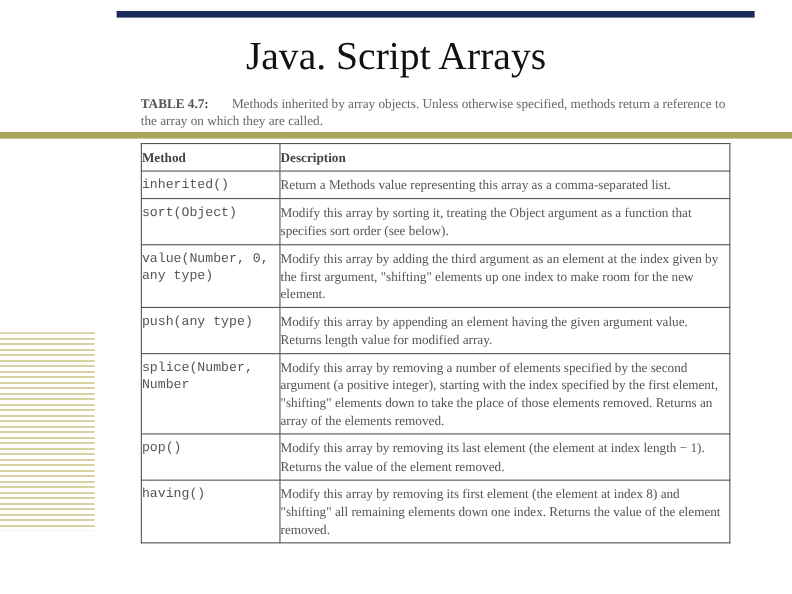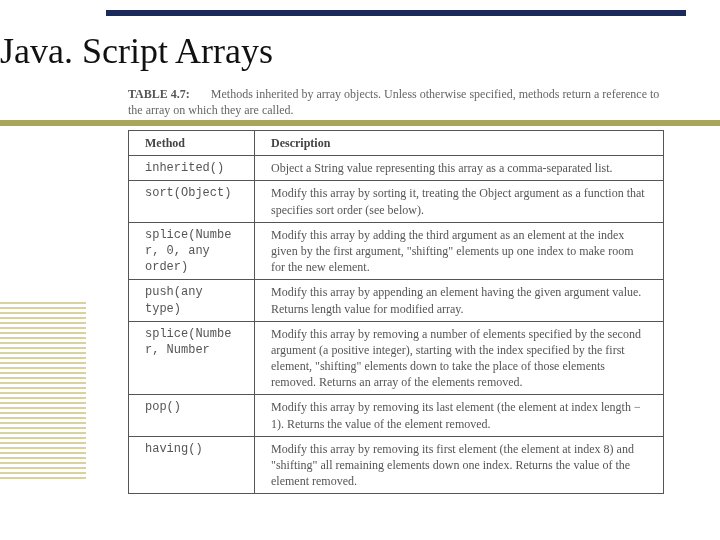--- a/index.html
+++ b/index.html
@@ -1,32 +1,32 @@
 <!DOCTYPE html>
 <html><head>
 <meta charset="utf-8">
 <style>
   html,body{margin:0;padding:0;width:720px;height:540px;background:#fff;font-family:Georgia,"Times New Roman",serif;overflow:hidden}
   .slide{position:relative;width:720px;height:540px;background:#fff}
   
   .top-rule{position:absolute;left:106px;right:34px;top:10px;height:6px;background:#1a2a5a}
   
-  .title{position:absolute;left:0;right:0;top:30px;text-align:left;font-size:36px;color:#111}
+  .title{position:absolute;left:0;right:0;top:30px;text-align:center;font-size:36px;color:#111}
   
   .accent{position:absolute;left:0;right:0;top:120px;height:6px;background:#a9a55a}
   
   .stripes{position:absolute;left:0;top:302px;width:86px;height:180px;background:repeating-linear-gradient(180deg,#d7d2a0 0 2px,#ffffff 2px 5px)}
   
   .caption{position:absolute;left:128px;right:56px;top:86px;font-size:12px;color:#666;line-height:1.35}
   .caption .lbl{font-size:12px;color:#555;font-weight:bold;margin-right:18px;font-family:Georgia,serif}
   
   .tbl-wrap{position:absolute;left:128px;right:56px;top:130px}
   table.methods{border-collapse:collapse;width:100%;table-layout:fixed}
   table.methods col.m{width:126px}
-  table.methods th,table.methods td{border:1px solid #555;padding:4px 16px;vertical-align:top;font-size:12px;color:#555;line-height:1.35}
+  table.methods th,table.methods td{border:1px solid #555;padding:4px 0;vertical-align:top;font-size:12px;color:#555;line-height:1.35}
   table.methods th{font-weight:bold;color:#444;text-align:left}
   .mono{font-family:"Courier New",monospace;font-size:12px;color:#555;white-space:normal;word-break:break-word}
 </style>
 </head>
 <body>
 
 <div class="slide">
   <div class="top-rule"></div>
   <div class="title">Java. Script Arrays</div>
   <div class="accent"></div>
@@ -45,28 +45,28 @@
         </colgroup>
       <thead>
         <tr>
           <th>Method</th>
           <th>Description</th>
         </tr>
       </thead>
       <tbody>
         <tr>
           <td class="mono">inherited()</td>
-          <td class="desc">Object a String value representing this array as a comma-separated list.</td>
+          <td class="desc">Return a Methods value representing this array as a comma-separated list.</td>
         </tr>
         <tr>
           <td class="mono">sort(Object)</td>
           <td class="desc">Modify this array by sorting it, treating the Object argument as a function that specifies sort order (see below).</td>
         </tr>
         <tr>
-          <td class="mono">splice(Number, 0, any order)</td>
+          <td class="mono">value(Number, 0, any type)</td>
           <td class="desc">Modify this array by adding the third argument as an element at the index given by the first argument, "shifting" elements up one index to make room for the new element.</td>
         </tr>
         <tr>
           <td class="mono">push(any type)</td>
           <td class="desc">Modify this array by appending an element having the given argument value. Returns length value for modified array.</td>
         </tr>
         <tr>
           <td class="mono">splice(Number, Number</td>
           <td class="desc">Modify this array by removing a number of elements specified by the second argument (a positive integer), starting with the index specified by the first element, "shifting" elements down to take the place of those elements removed. Returns an array of the elements removed.</td>
         </tr>

